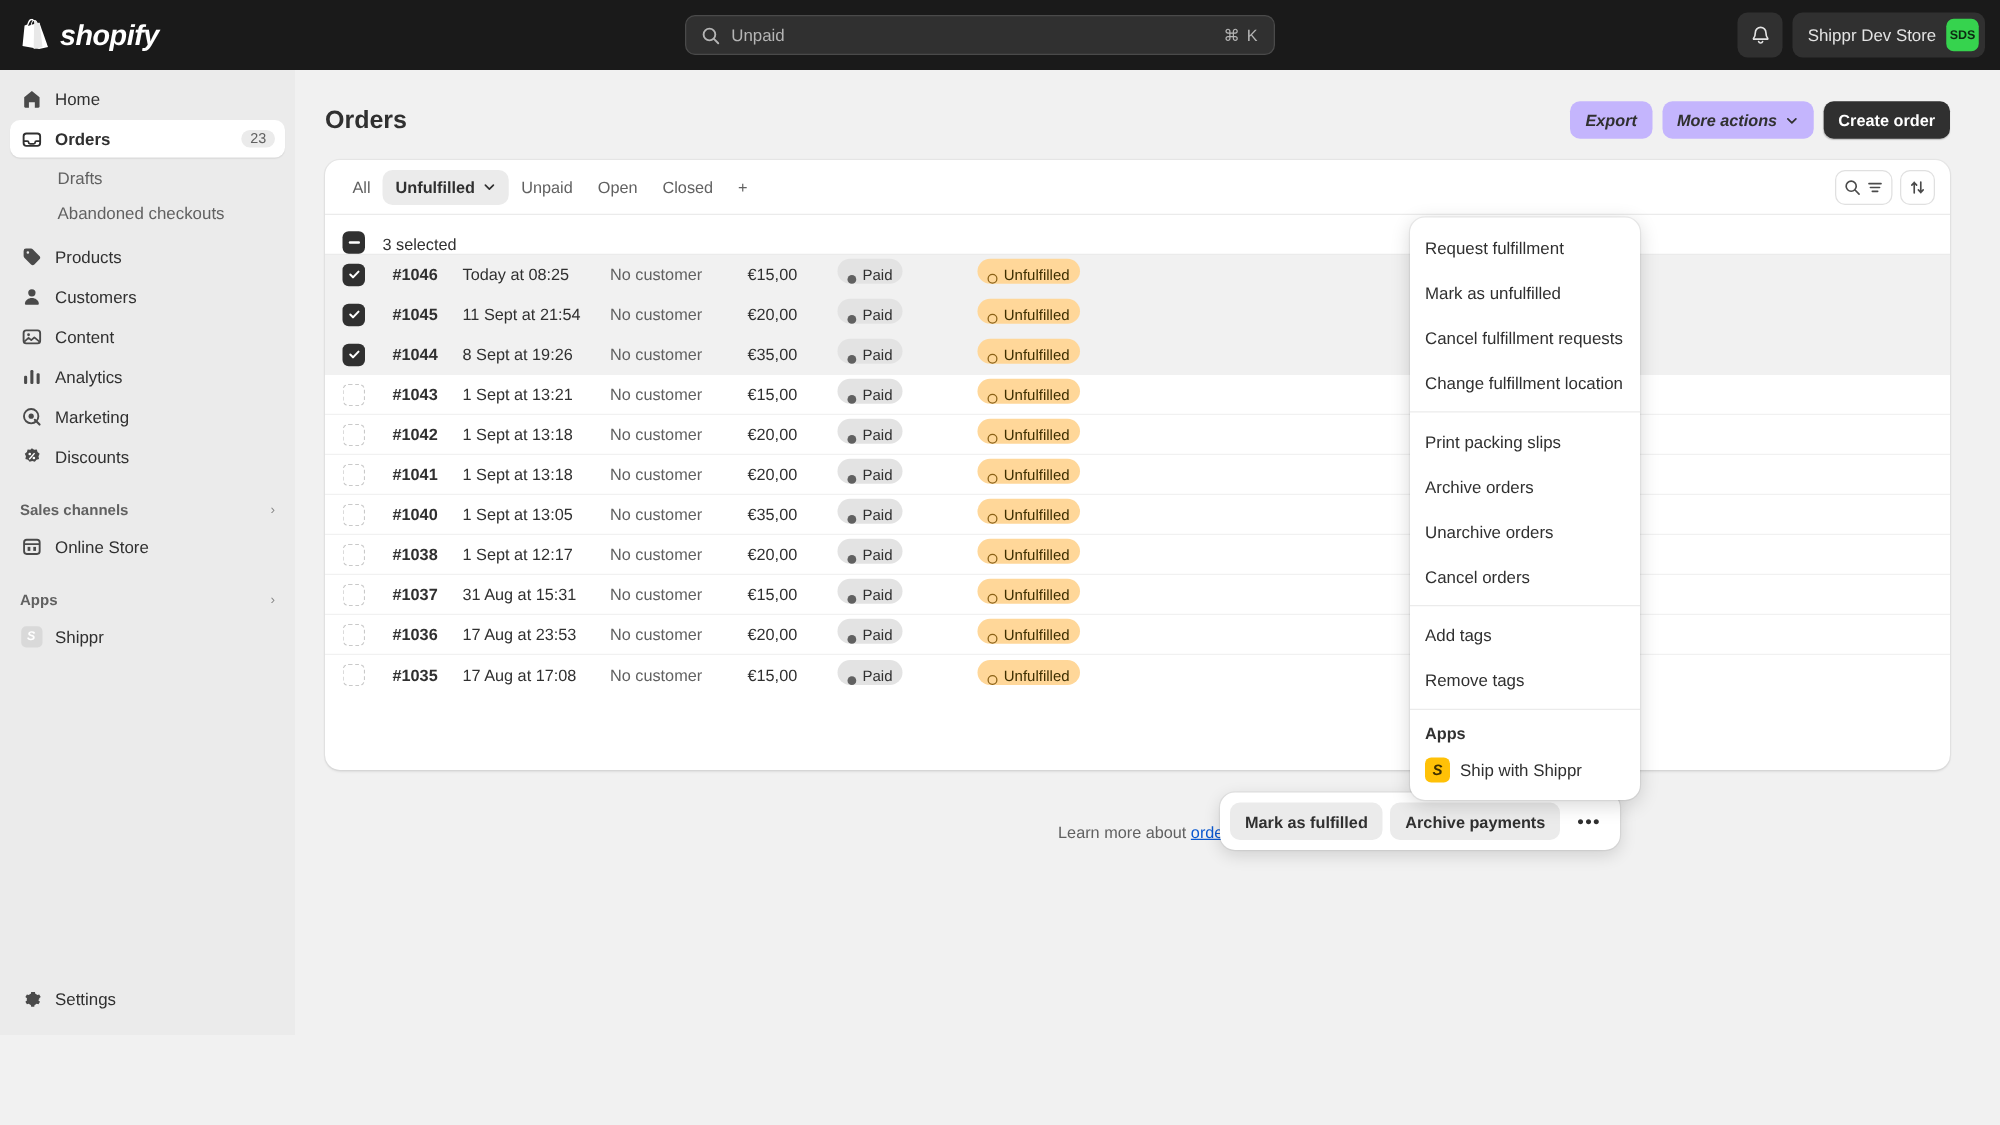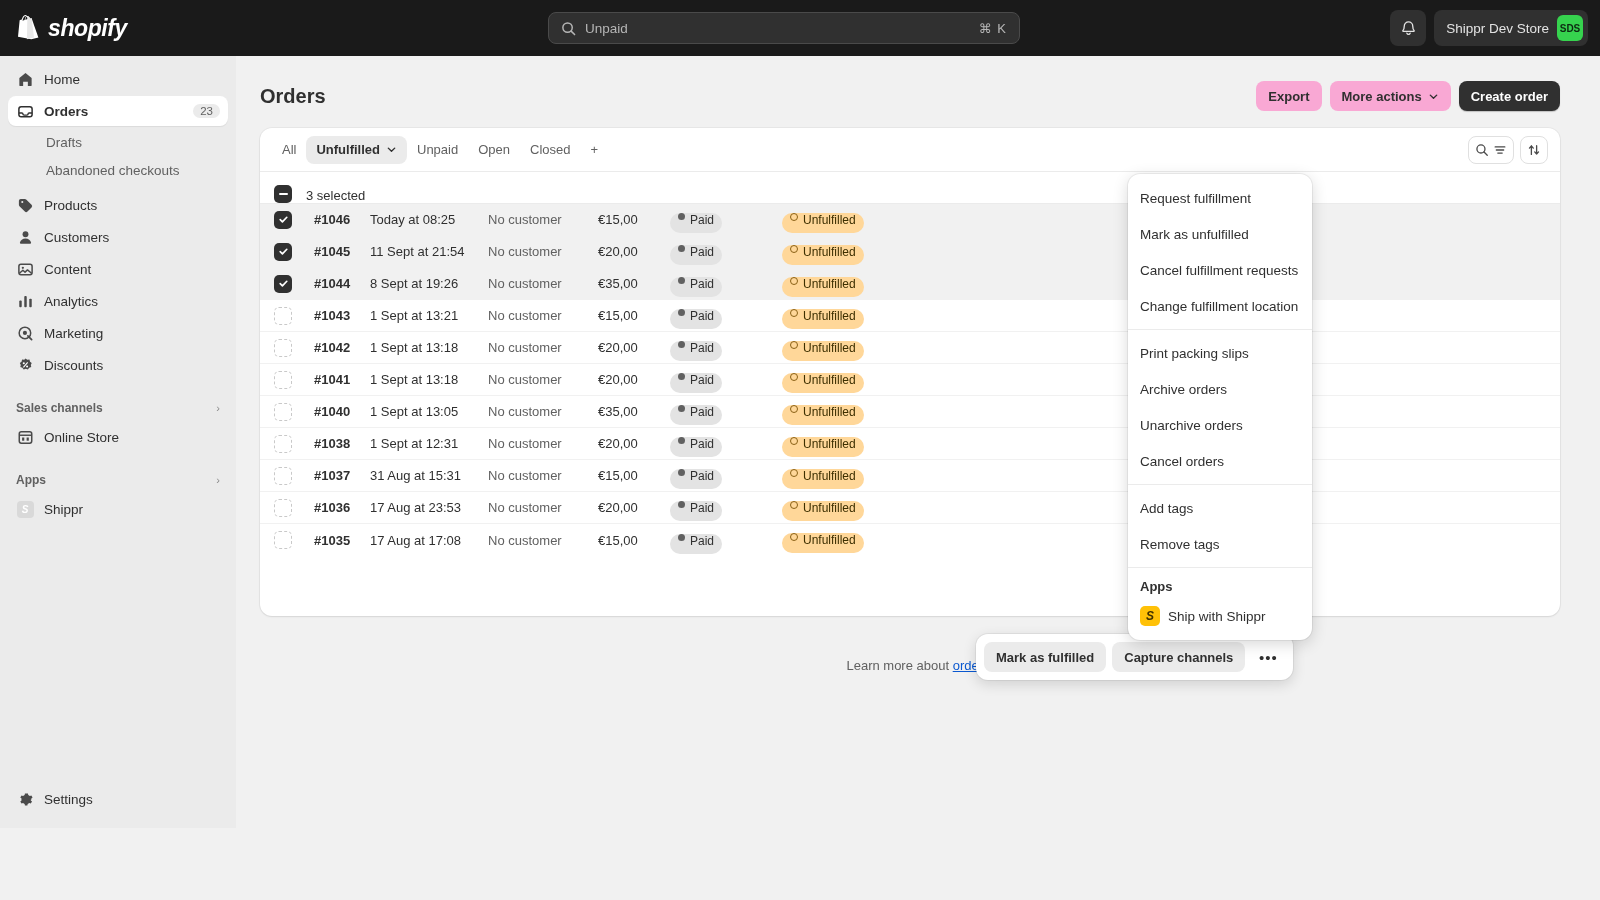--- a/index.html
+++ b/index.html
@@ -86,21 +86,21 @@
     display: flex; align-items: center; padding: 20px 40px 0 24px; height: 60px;
   }
   .page-title { font-size: 20px; font-weight: 700; color: #303030; }
   .head-actions { margin-left: auto; display: flex; align-items: center; gap: 8px; }
   .btn {
     height: 30px; border-radius: 8px; border: none; cursor: pointer;
     font-size: 13px; font-weight: 600; padding: 0 12px;
     display: flex; align-items: center; gap: 6px;
     font-family: "Liberation Sans", sans-serif;
   }
-  .btn-plain { background: #f9a8d4; color: #303030; }
+  .btn-plain { background: #c4b5fd; color: #303030; font-style: italic; }
   .btn-primary { background: #303030; color: #fff; box-shadow: 0 1px 1px rgba(0,0,0,.2); }
 
   
   .card {
     margin: 12px 40px 0 24px; background: #fff;
     border-radius: 12px; box-shadow: 0 1px 2px rgba(0,0,0,.08), 0 0 0 1px rgba(0,0,0,.04);
     overflow: visible; position: relative;
   }
   .tabs-row {
     display: flex; align-items: center; height: 44px; padding: 0 8px 0 12px;
@@ -142,21 +142,21 @@
     cursor: pointer;
   }
   .row.sel { background: #f1f1f1; }
   .c-order { width: 78px; padding-left: 22px; font-size: 13px; font-weight: 700; color: #303030; }
   .c-date  { width: 118px; font-size: 13px; color: #303030; }
   .c-cust  { width: 110px; font-size: 13px; color: #616161; }
   .c-total { width: 72px; font-size: 13px; color: #303030; }
   .c-pay   { width: 112px; }
   .c-ful   { width: 120px; }
   .badge {
-    display: inline-flex; align-items: flex-start; gap: 5px;
+    display: inline-flex; align-items: flex-end; gap: 5px;
     height: 20px; padding: 0 8px; border-radius: 10px; font-size: 12px;
   }
   .badge-paid { background: #e3e3e3; color: #303030; }
   .badge-paid .dot { width: 7px; height: 7px; border-radius: 50%; background: #616161; }
   .badge-unful { background: #ffd799; color: #3d2f00; }
   .badge-unful .ring {
     width: 8px; height: 8px; border-radius: 50%;
     border: 1.8px solid #8a6116; box-sizing: border-box;
   }
 
@@ -546,21 +546,21 @@
                 <span>Paid</span>
               </span></div>
           <div class="c-ful"><span class="badge badge-unful">
                 <span class="ring"></span>
                 <span>Unfulfilled</span>
               </span></div>
         </div>
         <div class="row">
           <div class="cb empty"></div>
           <div class="c-order">#1038</div>
-          <div class="c-date">1 Sept at 12:31</div>
+          <div class="c-date">1 Sept at 12:17</div>
           <div class="c-cust">No customer</div>
           <div class="c-total">€20,00</div>
           <div class="c-pay"><span class="badge badge-paid">
                 <span class="dot"></span>
                 <span>Paid</span>
               </span></div>
           <div class="c-ful"><span class="badge badge-unful">
                 <span class="ring"></span>
                 <span>Unfulfilled</span>
               </span></div>
@@ -614,21 +614,21 @@
 
       <div style="height:60px"></div>
     </div>
 
     <div class="footer">
       <span>Learn more about </span><a>orders</a>
     </div>
 
     <div class="bulkbar">
       <button class="bulk-btn">Mark as fulfilled</button>
-      <button class="bulk-btn">Capture channels</button>
+      <button class="bulk-btn">Archive payments</button>
       <button class="bulk-more">•••</button>
     </div>
 
     <div class="menu">
       <div class="menu-item">Request fulfillment</div>
       <div class="menu-item">Mark as unfulfilled</div>
       <div class="menu-item">Cancel fulfillment requests</div>
       <div class="menu-item">Change fulfillment location</div>
       <div class="menu-div"></div>
       <div class="menu-item">Print packing slips</div>

